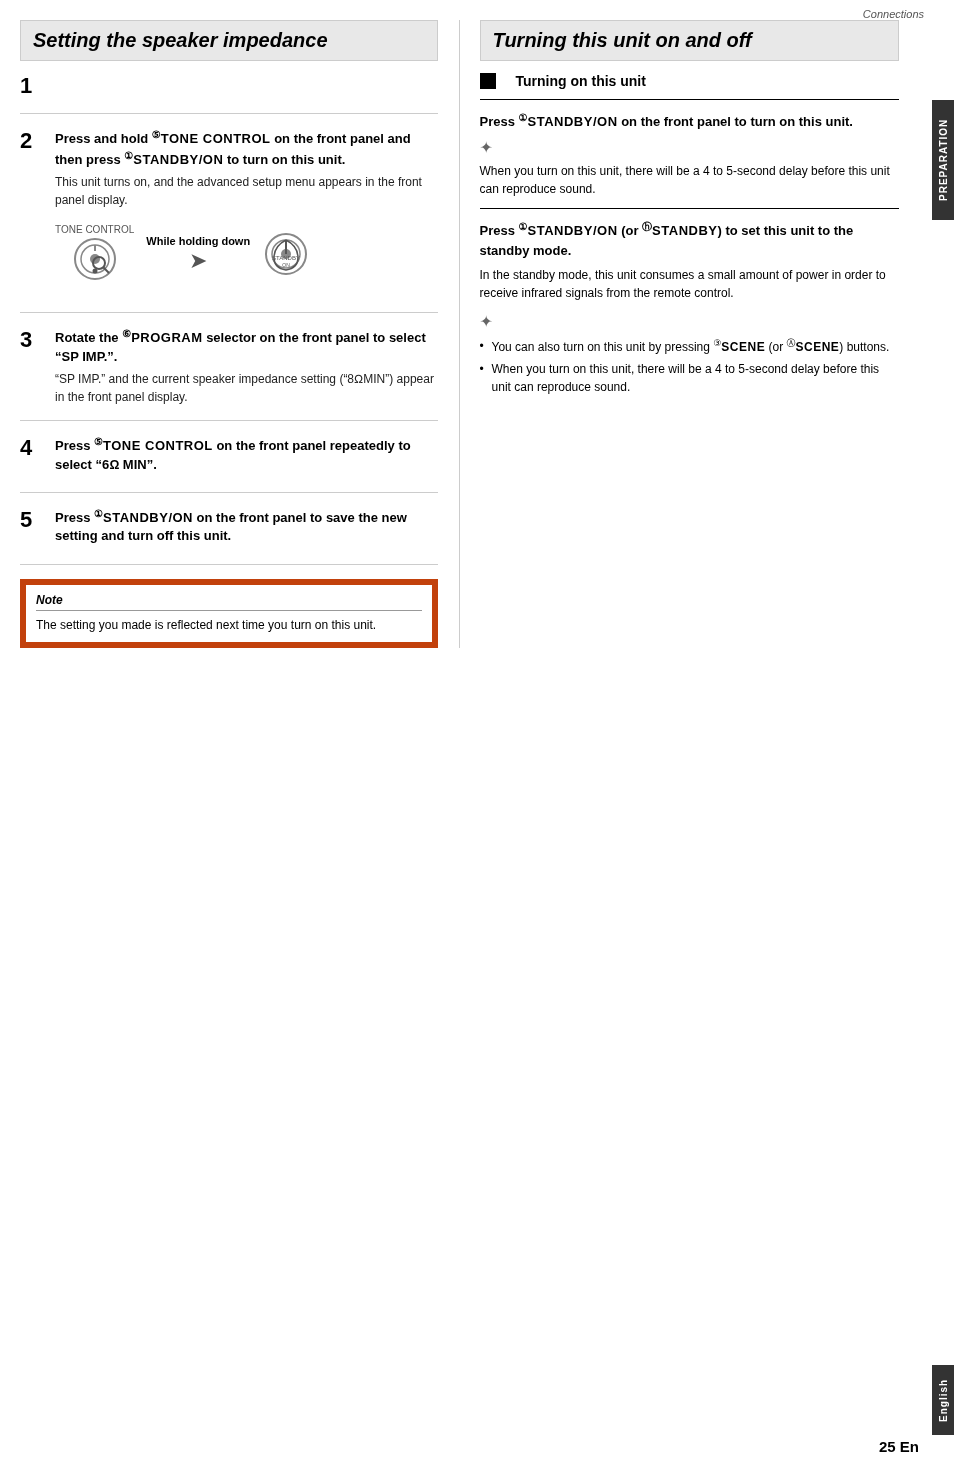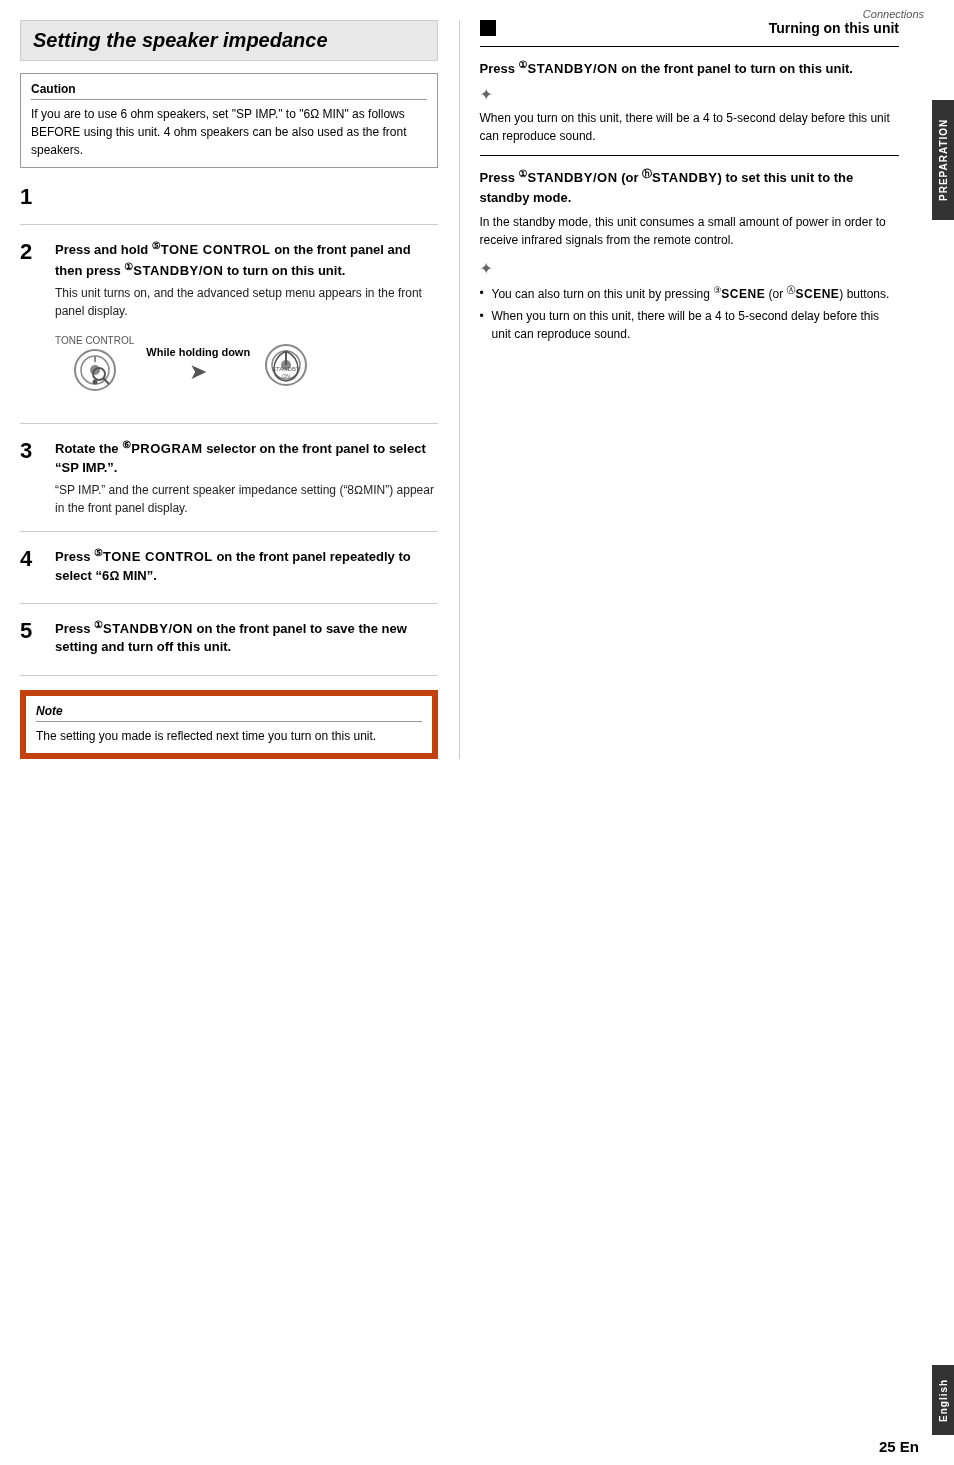--- a/index.html
+++ b/index.html
@@ -227,21 +227,20 @@
       font-size: 12px;
       line-height: 1.5;
     }
 
     
     .section-header {
       display: flex;
       align-items: center;
       gap: 20px;
       margin-bottom: 10px;
-      justify-content: space-between;
     }
 
     .black-square {
       width: 16px;
       height: 16px;
       background: #000;
       flex-shrink: 0;
       display: inline-block;
     }
 
@@ -302,24 +301,20 @@
 <div class="page-container">
 
   <div class="connections-label">Connections</div>
 
   <div class="main-content">
 
     <div class="left-col">
 
       <div class="section-title">Setting the speaker impedance</div>
 
-      <div class="caution-box">
-        <div class="caution-title">Caution</div>
-        <div class="caution-text">If you are to use 6 ohm speakers, set "SP IMP." to "6Ω MIN" as follows BEFORE using this unit. 4 ohm speakers can be also used as the front speakers.</div>
-      </div>
 
       <div class="step">
         <div class="step-number">1</div>
       </div>
 
       <div class="step">
         <div class="step-number">2</div>
         <div class="step-content">
           <div class="step-title">
             Press and hold <span style="vertical-align: super; font-size:10px;">⑤</span><span class="btn-name">TONE CONTROL</span> on the front panel and then press <span style="vertical-align: super; font-size:10px;">①</span><span class="btn-name">STANDBY/ON</span> to turn on this unit.
@@ -393,20 +388,21 @@
 
       <div class="note-box">
         <div class="note-title">Note</div>
         <div class="note-text">The setting you made is reflected next time you turn on this unit.</div>
       </div>
 
     </div>
 
     <div class="right-col">
 
+      <div class="section-title">Turning this unit on and off</div>
 
       <div class="section-header">
         <div class="black-square"></div>
         <div class="section-header-text">Turning on this unit</div>
       </div>
       <hr class="right-divider">
 
       <div class="right-step-title">
         Press <span style="vertical-align: super; font-size:10px;">①</span><span class="btn-name">STANDBY/ON</span> on the front panel to turn on this unit.
       </div>

